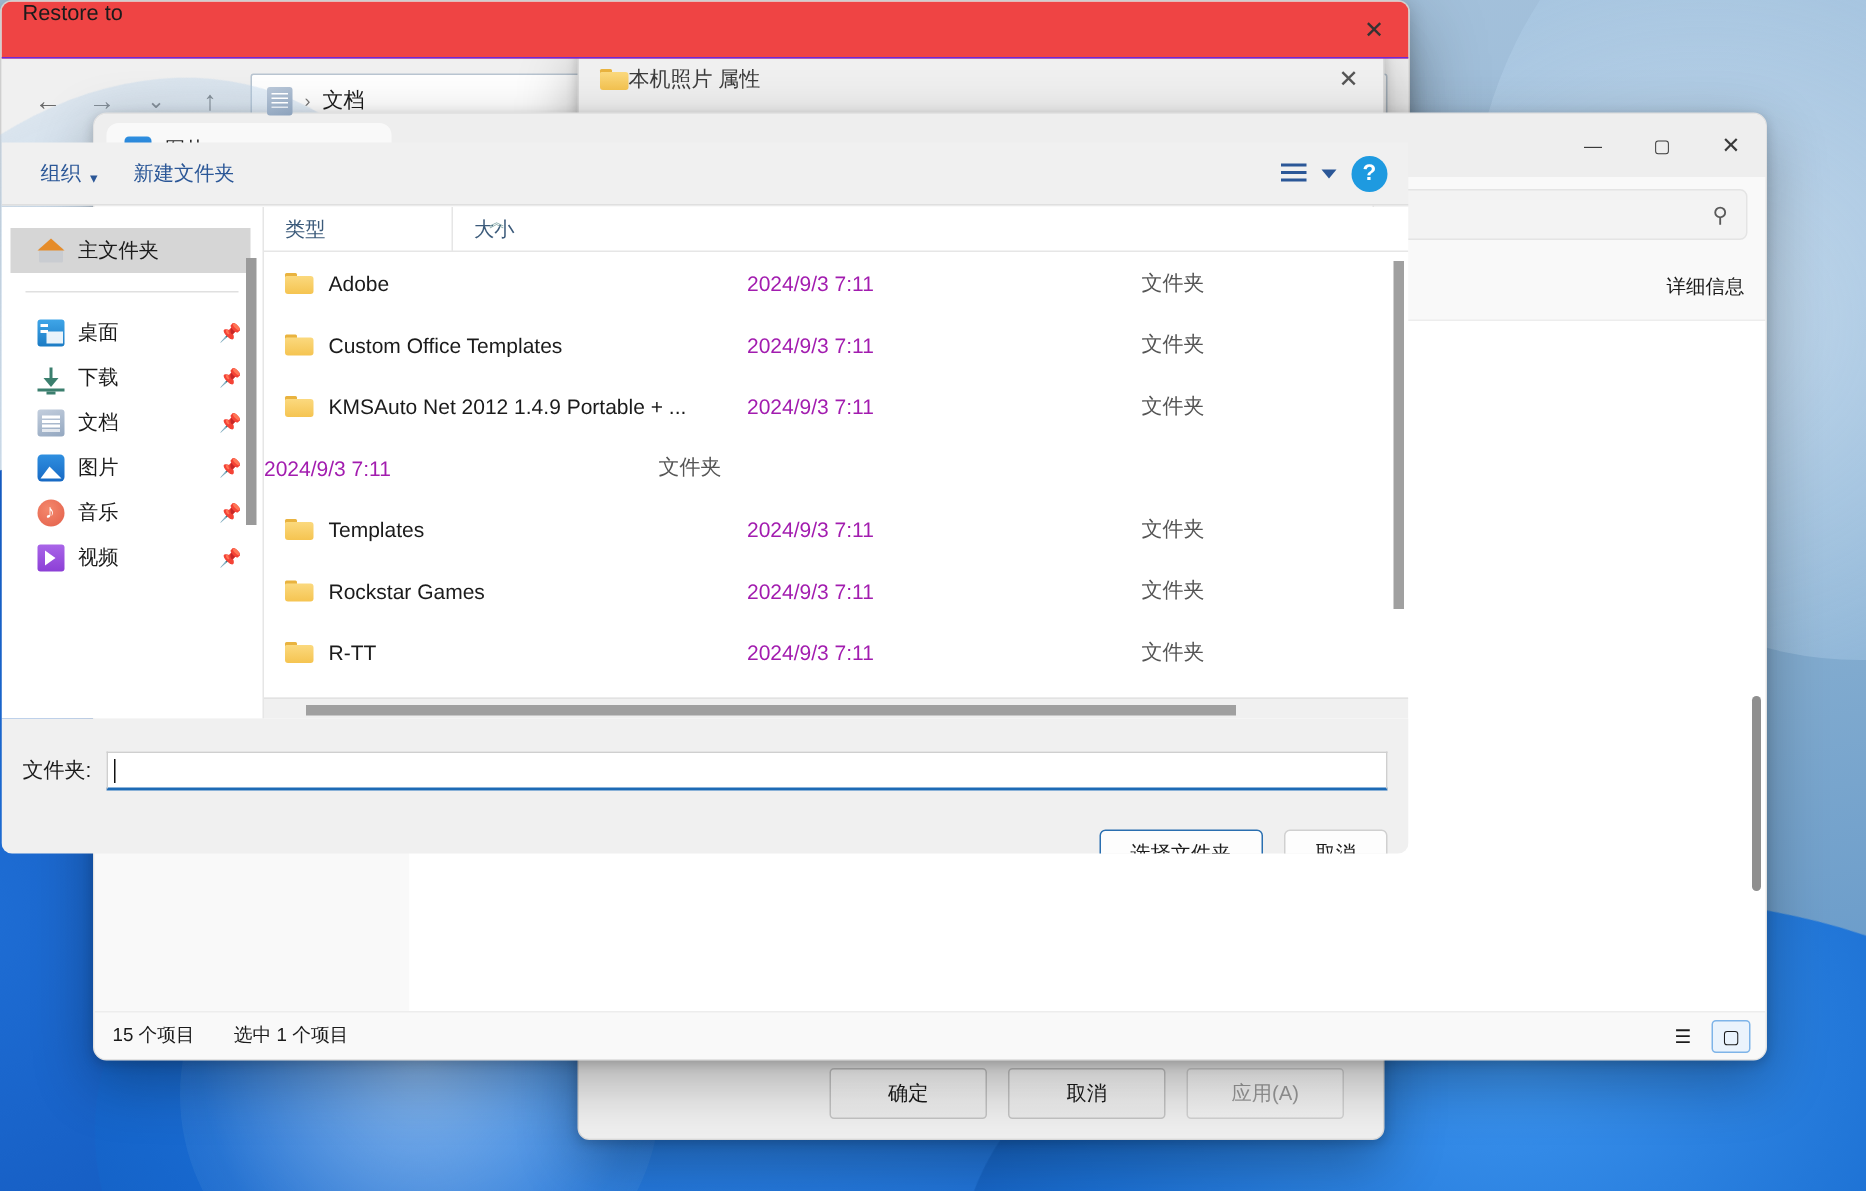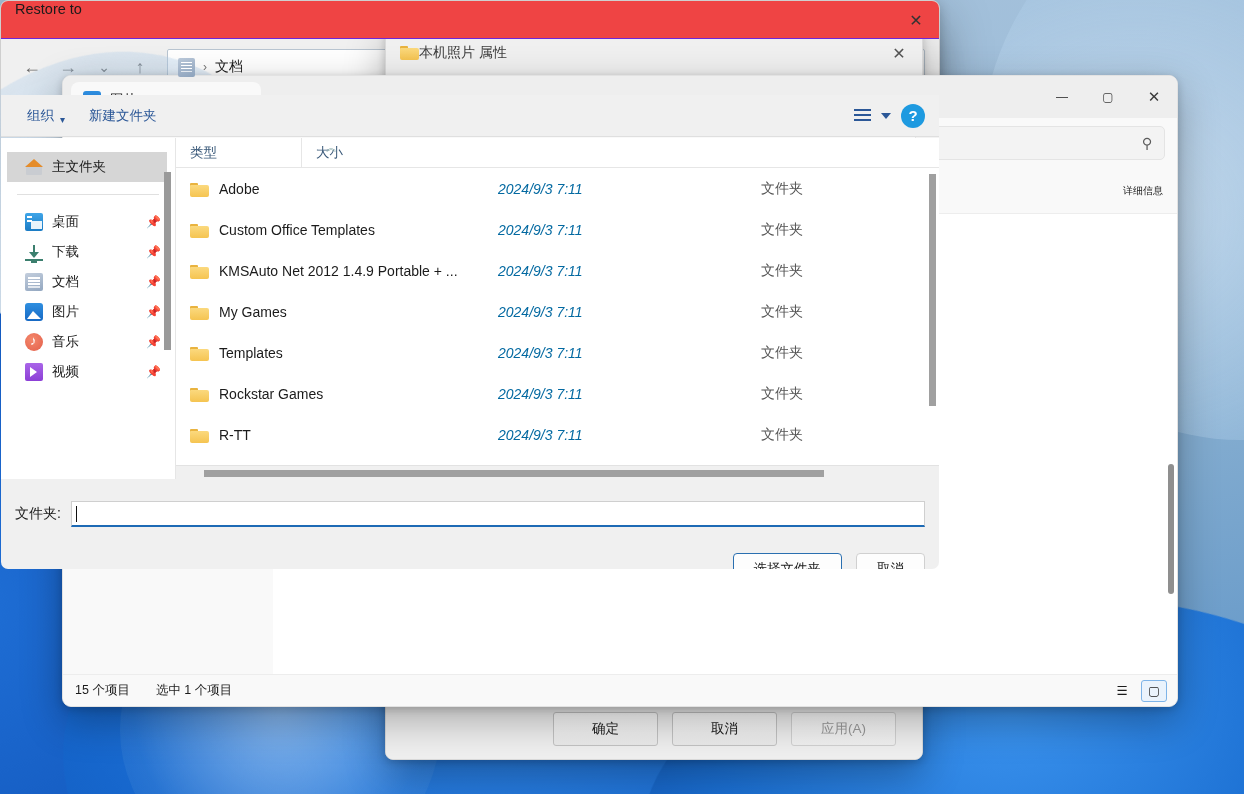--- a/index.html
+++ b/index.html
@@ -195,21 +195,21 @@
     width: 17px; height: 17px; border-radius: 50%;
     border: 1.3px solid #3b6ea8; position: relative;
   }
   .plus-circ::before, .plus-circ::after {
     content: ""; position: absolute; background: #3b6ea8;
   }
   .plus-circ::before { left: 3.5px; top: 7.2px; width: 8.5px; height: 1.3px; }
   .plus-circ::after  { top: 3.5px; left: 7.2px; height: 8.5px; width: 1.3px; }
   #explorer .details-lbl {
     position: absolute; right: 14px;
-    font-size: 10px; color: #1b1b1b;
+    font-size: 13px; color: #1b1b1b;
   }
   #explorer .ex-main {
     display: flex;
     height: calc(100% - 42px - 50px - 46px - 32px);
     background: #ffffff;
   }
   #explorer .ex-nav {
     width: 210px;
     background: #f9f9f9;
     padding-top: 8px;
@@ -405,23 +405,23 @@
   }
   #restore .lhead .hcell + .hcell { border-left: 1px solid #e6e6e6; }
   .sort-caret {
     position: absolute; left: 150px; top: 2px;
     color: #8aa; font-size: 11px;
   }
   .lrow {
     height: 41px; display: flex; align-items: center;
     font-size: 14px; color: #1b1b1b;
   }
-  .lrow .c-name { width: 322px; padding-left: 14px; display: flex; align-items: flex-end; gap: 10px;
+  .lrow .c-name { width: 322px; padding-left: 14px; display: flex; align-items: flex-start; gap: 10px;
      white-space: nowrap; overflow: hidden; }
-  .lrow .c-date { width: 180px; color: #0369a1; font-style: italic; }
+  .lrow .c-date { width: 180px; color: #a21caf; }
   .lrow .c-type { width: 125px; color: #555; text-align: right; }
   .folder-mini {
     width: 19px; height: 15px; flex: 0 0 auto; position: relative;
   }
   .folder-mini::before {
     content: ""; position: absolute; left: 0; top: 1px;
     width: 8px; height: 3px; background: #e9b33f; border-radius: 1px 1px 0 0;
   }
   .folder-mini::after {
     content: ""; position: absolute; left: 0; top: 3px;
@@ -753,24 +753,20 @@
         </div>
         <div class="lrow">
           <div class="c-name">
             <span class="folder-mini"></span>
             <span>KMSAuto Net 2012 1.4.9 Portable + ...</span>
           </div>
           <div class="c-date">2024/9/3 7:11</div>
           <div class="c-type">文件夹</div>
         </div>
         <div class="lrow">
-          <div class="c-name">
-            <span class="folder-mini"></span>
-            <span>My Games</span>
-          </div>
           <div class="c-date">2024/9/3 7:11</div>
           <div class="c-type">文件夹</div>
         </div>
         <div class="lrow">
           <div class="c-name">
             <span class="folder-mini"></span>
             <span>Templates</span>
           </div>
           <div class="c-date">2024/9/3 7:11</div>
           <div class="c-type">文件夹</div>

